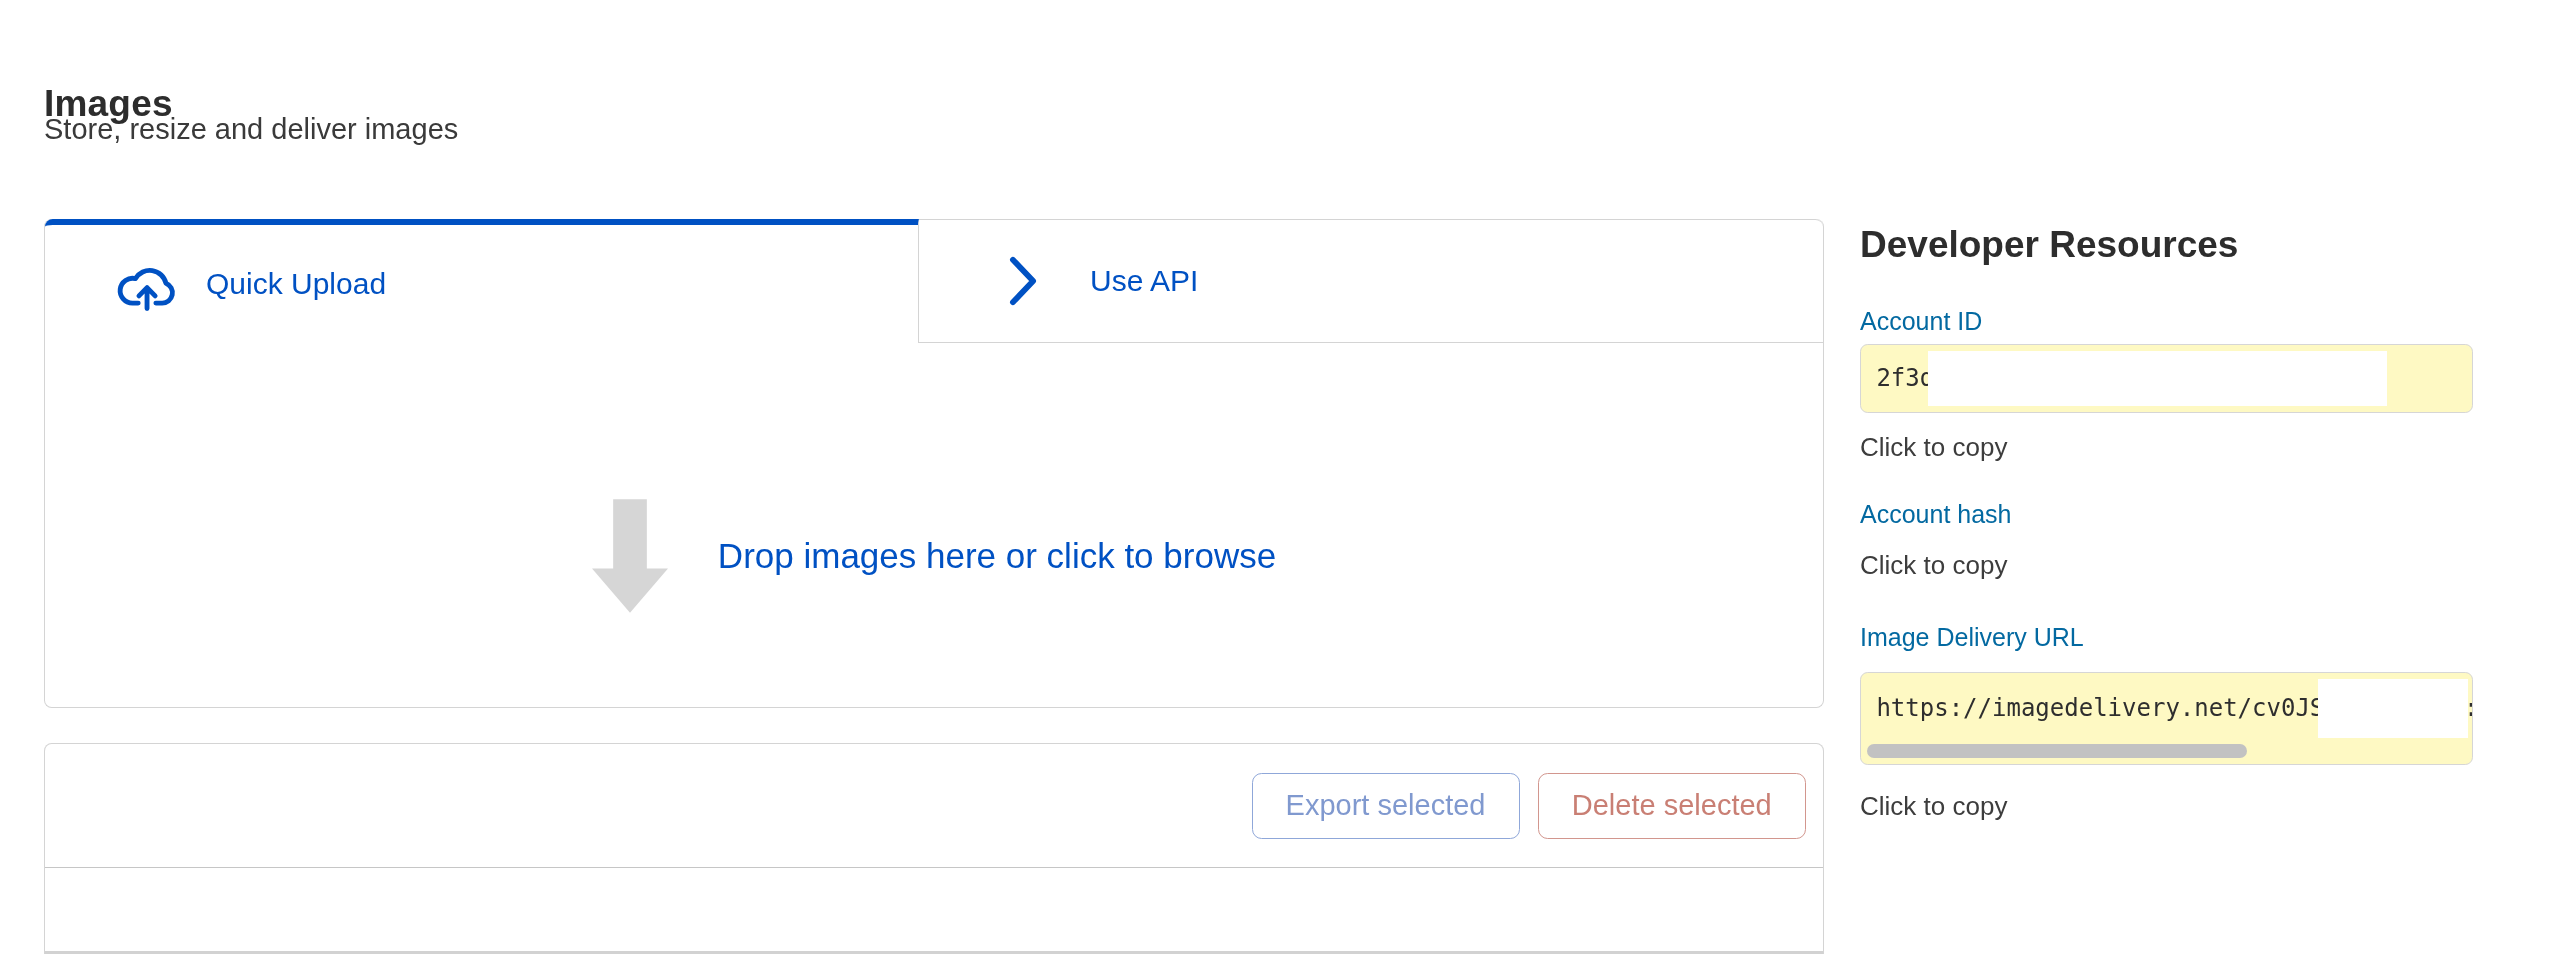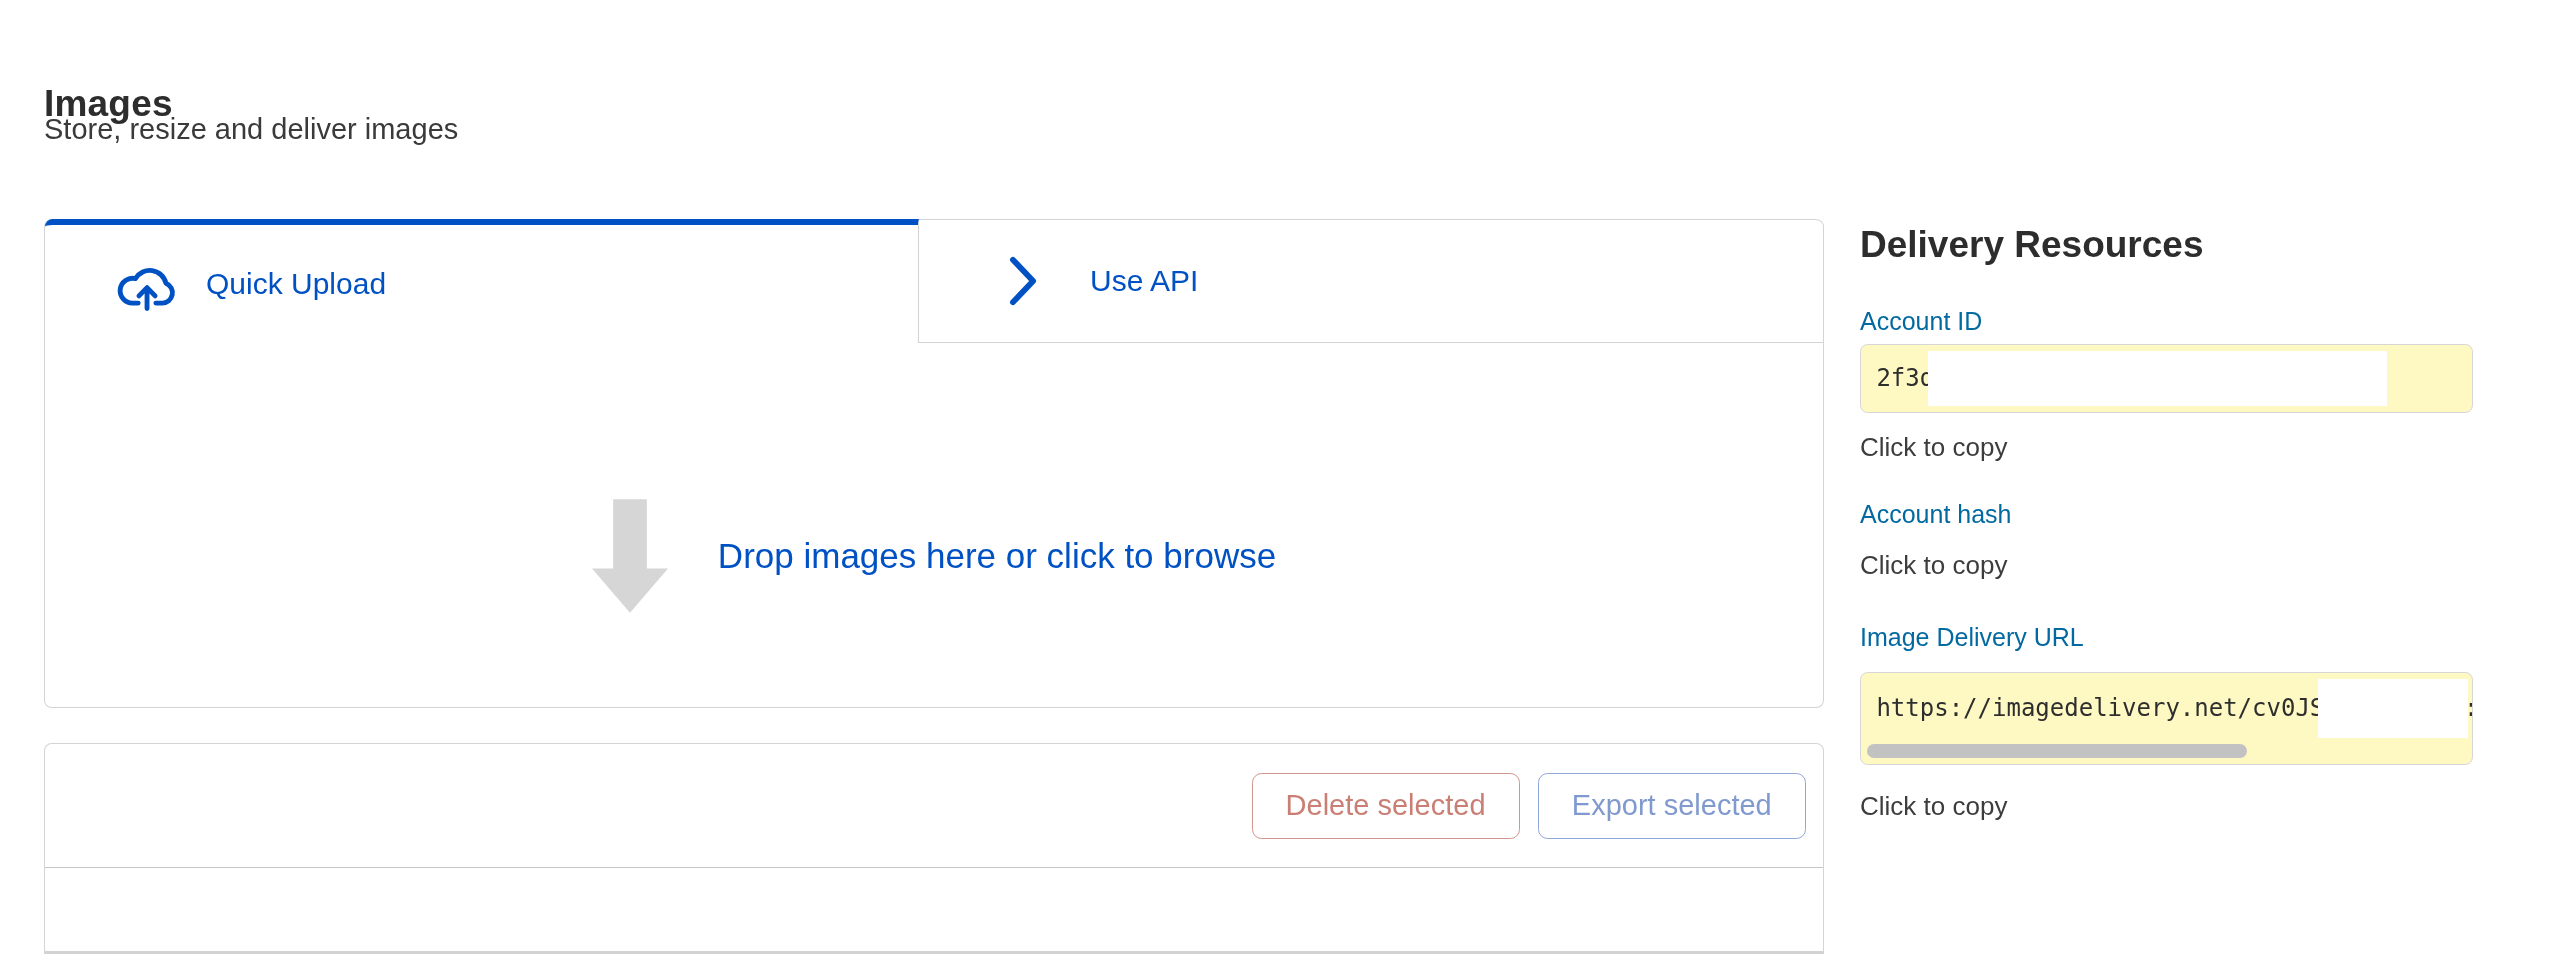--- a/index.html
+++ b/index.html
@@ -120,28 +120,28 @@
       <svg width="76" height="114" viewBox="0 0 79 118">
         <polygon points="22,0 57,0 57,72 79,72 39.5,118 0,72 22,72" fill="#d6d6d6"></polygon>
       </svg>
     </span>
     <span class="drop-label">Drop images here or click to browse</span>
   </div>
 </section>
 
 <section class="abs table-box">
   <div class="toolbar">
+    <button class="btn btn-export">Export selected</button>
     <button class="btn btn-delete">Delete selected</button>
-    <button class="btn btn-export">Export selected</button>
   </div>
   <div class="row-divider"></div>
 </section>
 
 <aside class="abs sidebar">
-  <h2 class="dr-heading">Delivery Resources</h2>
+  <h2 class="dr-heading">Developer Resources</h2>
 
   <div class="dr-label">Account ID</div>
   <div class="field field-1">
     <span class="field-value">2f3d</span>
     <span class="redact redact-short"></span>
   </div>
   <div class="dr-hint gap-after-1">Click to copy</div>
 
   <div class="dr-label">Account hash</div>
   <div class="dr-hint gap-after-2">Click to copy</div>

